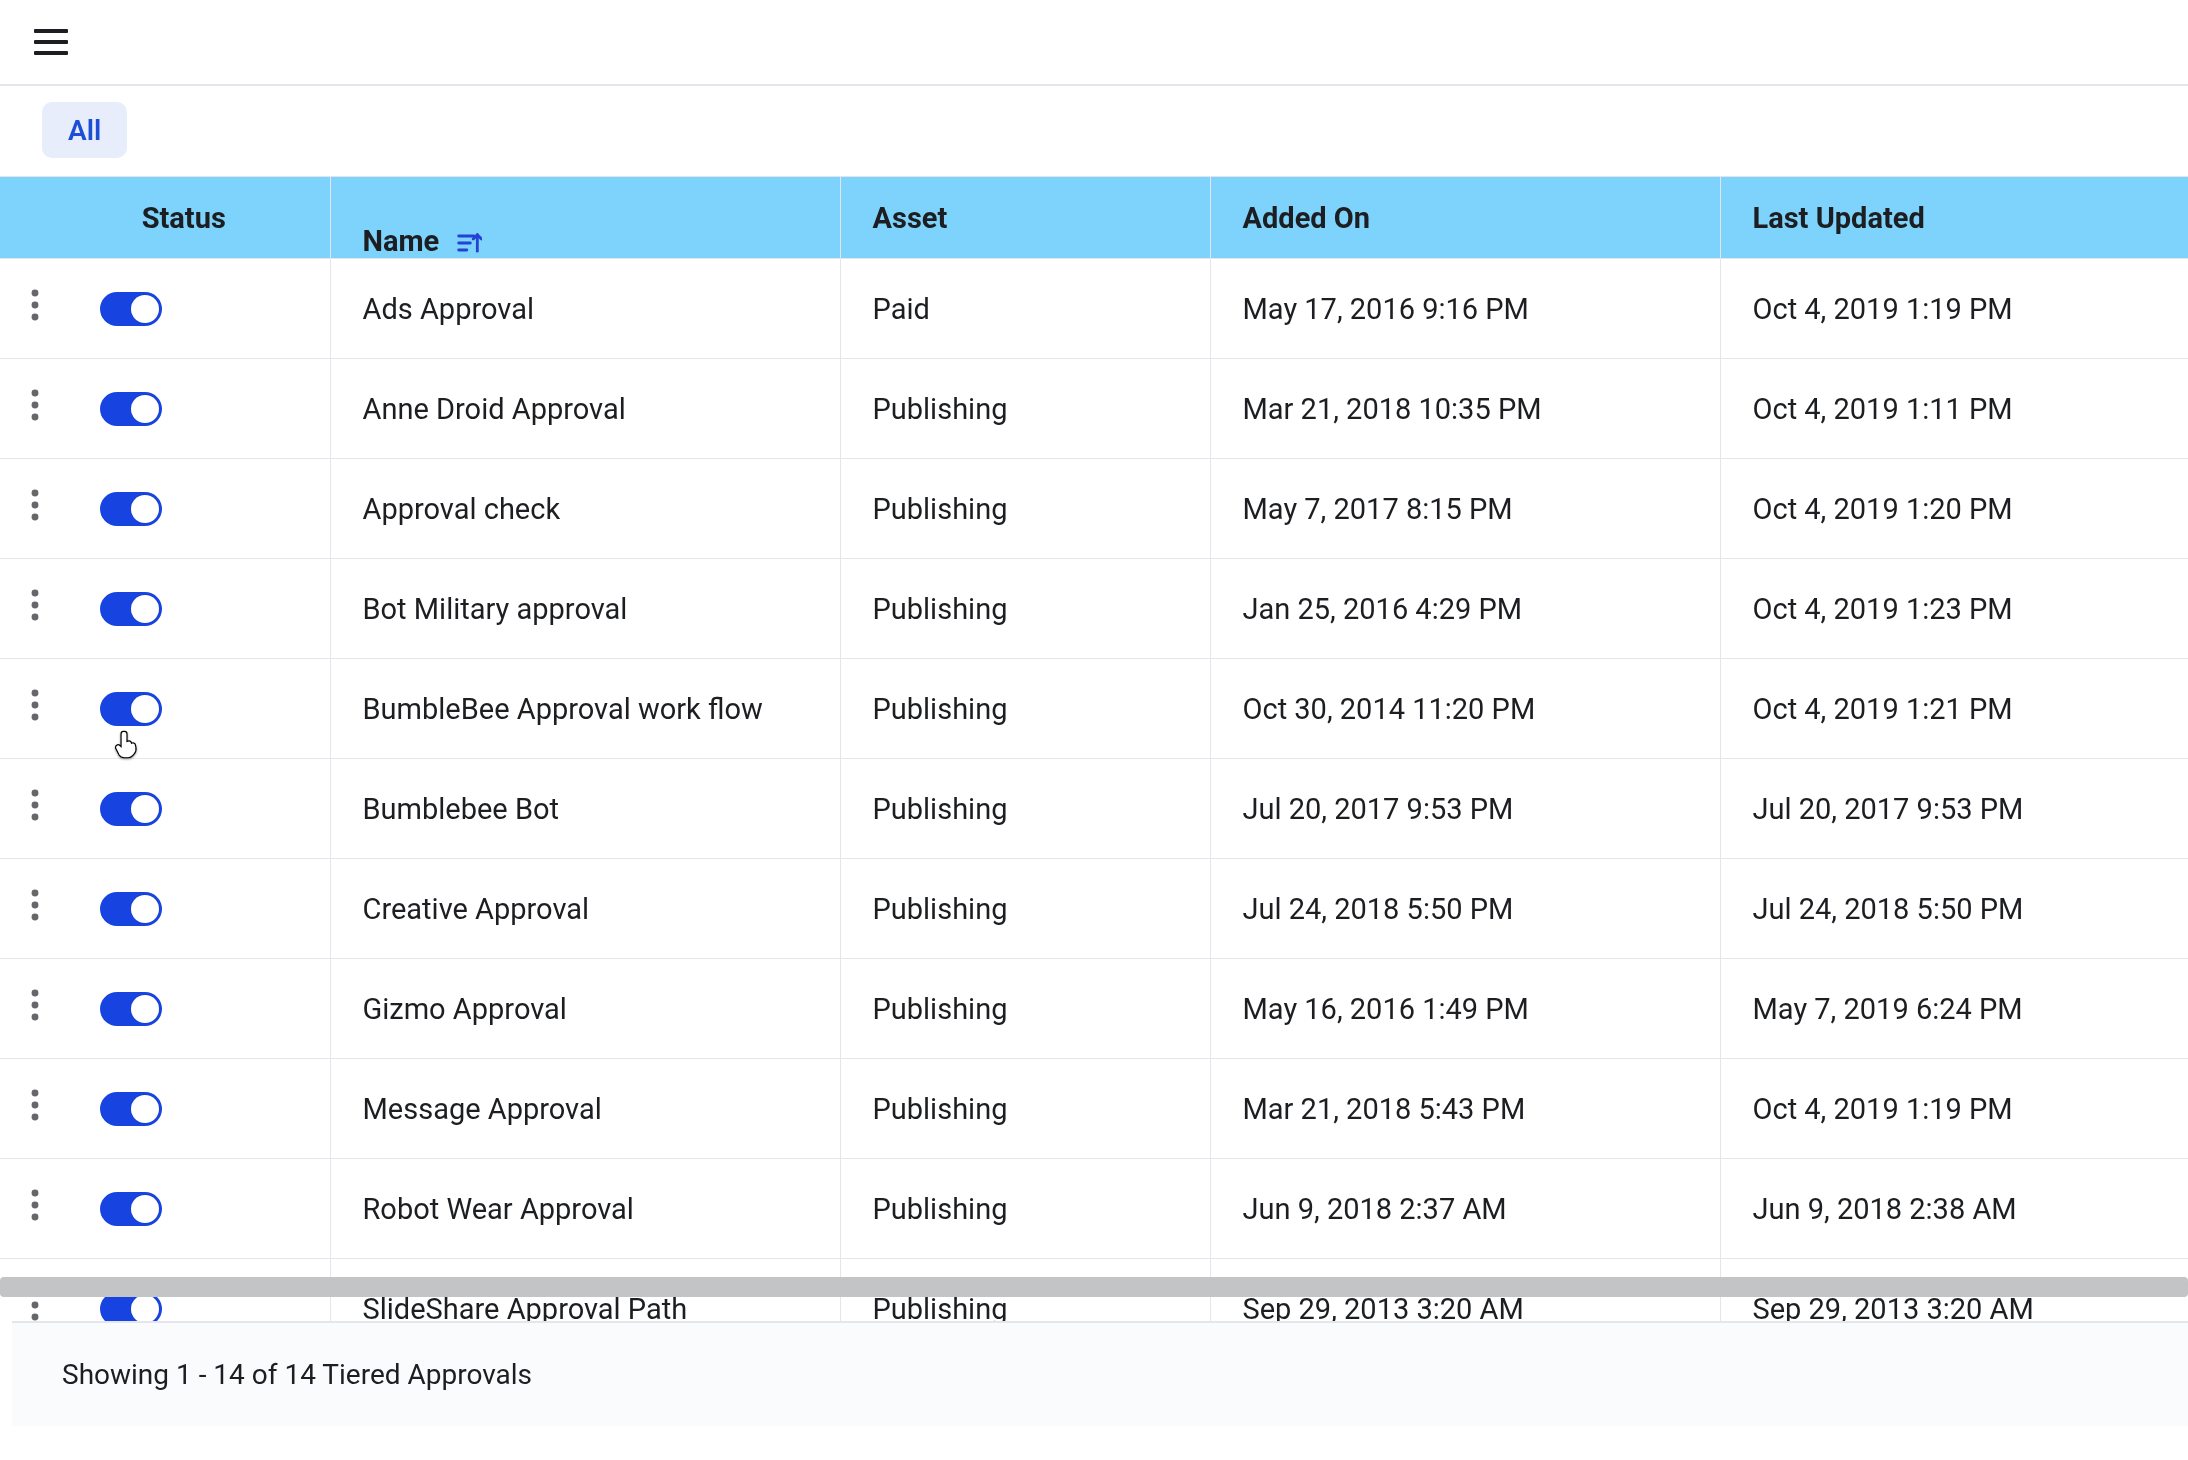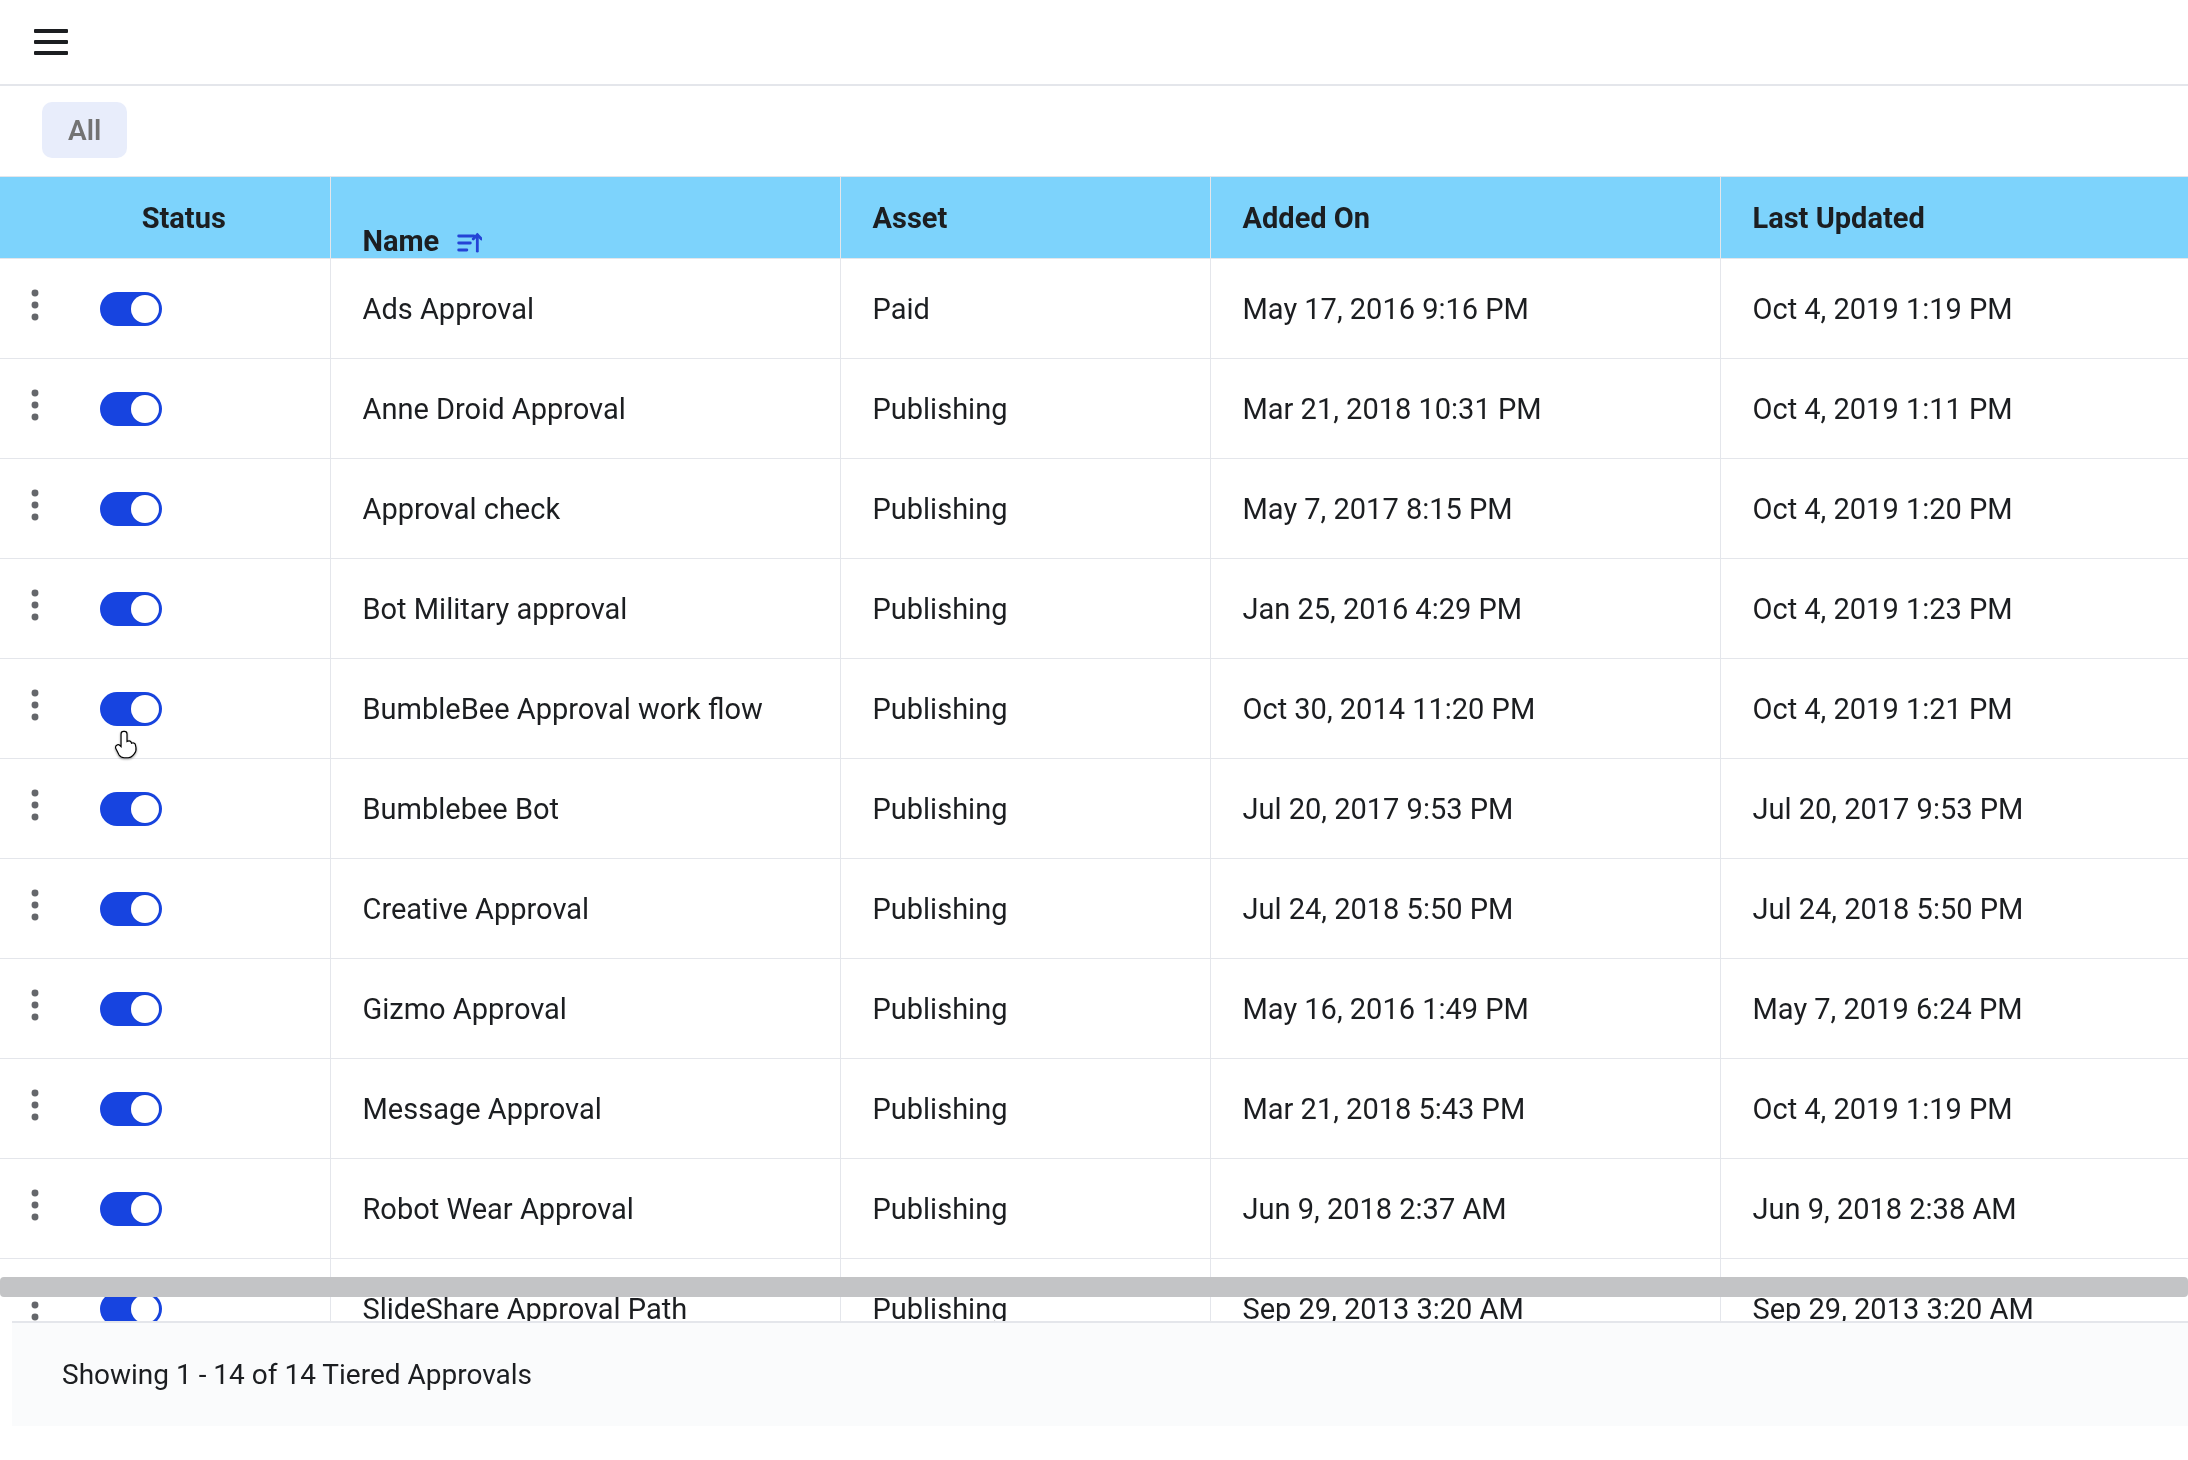--- a/index.html
+++ b/index.html
@@ -29,21 +29,21 @@
   .hamburger span { display:block; height:4px; background:#1c1e21; border-radius:1px; width: 34px; }
   .breadcrumb { display:flex; align-items:center; font-size: 32px; font-weight:700; }
   .breadcrumb .sep { margin: 0 14px; font-weight:700; color:#1c1e21; font-size: 30px; }
   .breadcrumb .seg { cursor: pointer; }
 
   
   .chips { padding: 16px 42px 18px; }
   .chip {
     display:inline-flex; align-items:center; justify-content:center;
     height: 56px; padding: 13px 26px; border-radius: 10px;
-    background: #e8edfb; color:#737373; font-weight:600; font-size:28px;
+    background: #e8edfb; color:#1d4ed8; font-weight:600; font-size:28px;
     cursor:pointer;
   }
 
   
   .table-wrap { height: 1145px; overflow:hidden; position:relative; }
   table { width: 100%; border-collapse: collapse; table-layout: fixed; }
   col.c-actions { width: 70px; }
   col.c-status  { width: 260px; }
   col.c-name    { width: 510px; }
   col.c-asset   { width: 370px; }
@@ -217,21 +217,21 @@
                 </svg></span>
             </div>
           </td>
           <td class="status-cell">
             <div class="status-inner">
               <span class="toggle"></span>
             </div>
           </td>
           <td><span>Anne Droid Approval</span></td>
           <td><span>Publishing</span></td>
-          <td><span>Mar 21, 2018 10:31 PM</span></td>
+          <td><span>Mar 21, 2018 10:35 PM</span></td>
           <td><span>Oct 4, 2019 1:11 PM</span></td>
         </tr>
         <tr>
           <td class="actions-cell">
             <div class="row-actions">
               <span><svg viewBox="0 0 6 24">
                   <circle cx="3" cy="3" r="2.6" fill="#65676b"></circle>
                   <circle cx="3" cy="12" r="2.6" fill="#65676b"></circle>
                   <circle cx="3" cy="21" r="2.6" fill="#65676b"></circle>
                 </svg></span>

